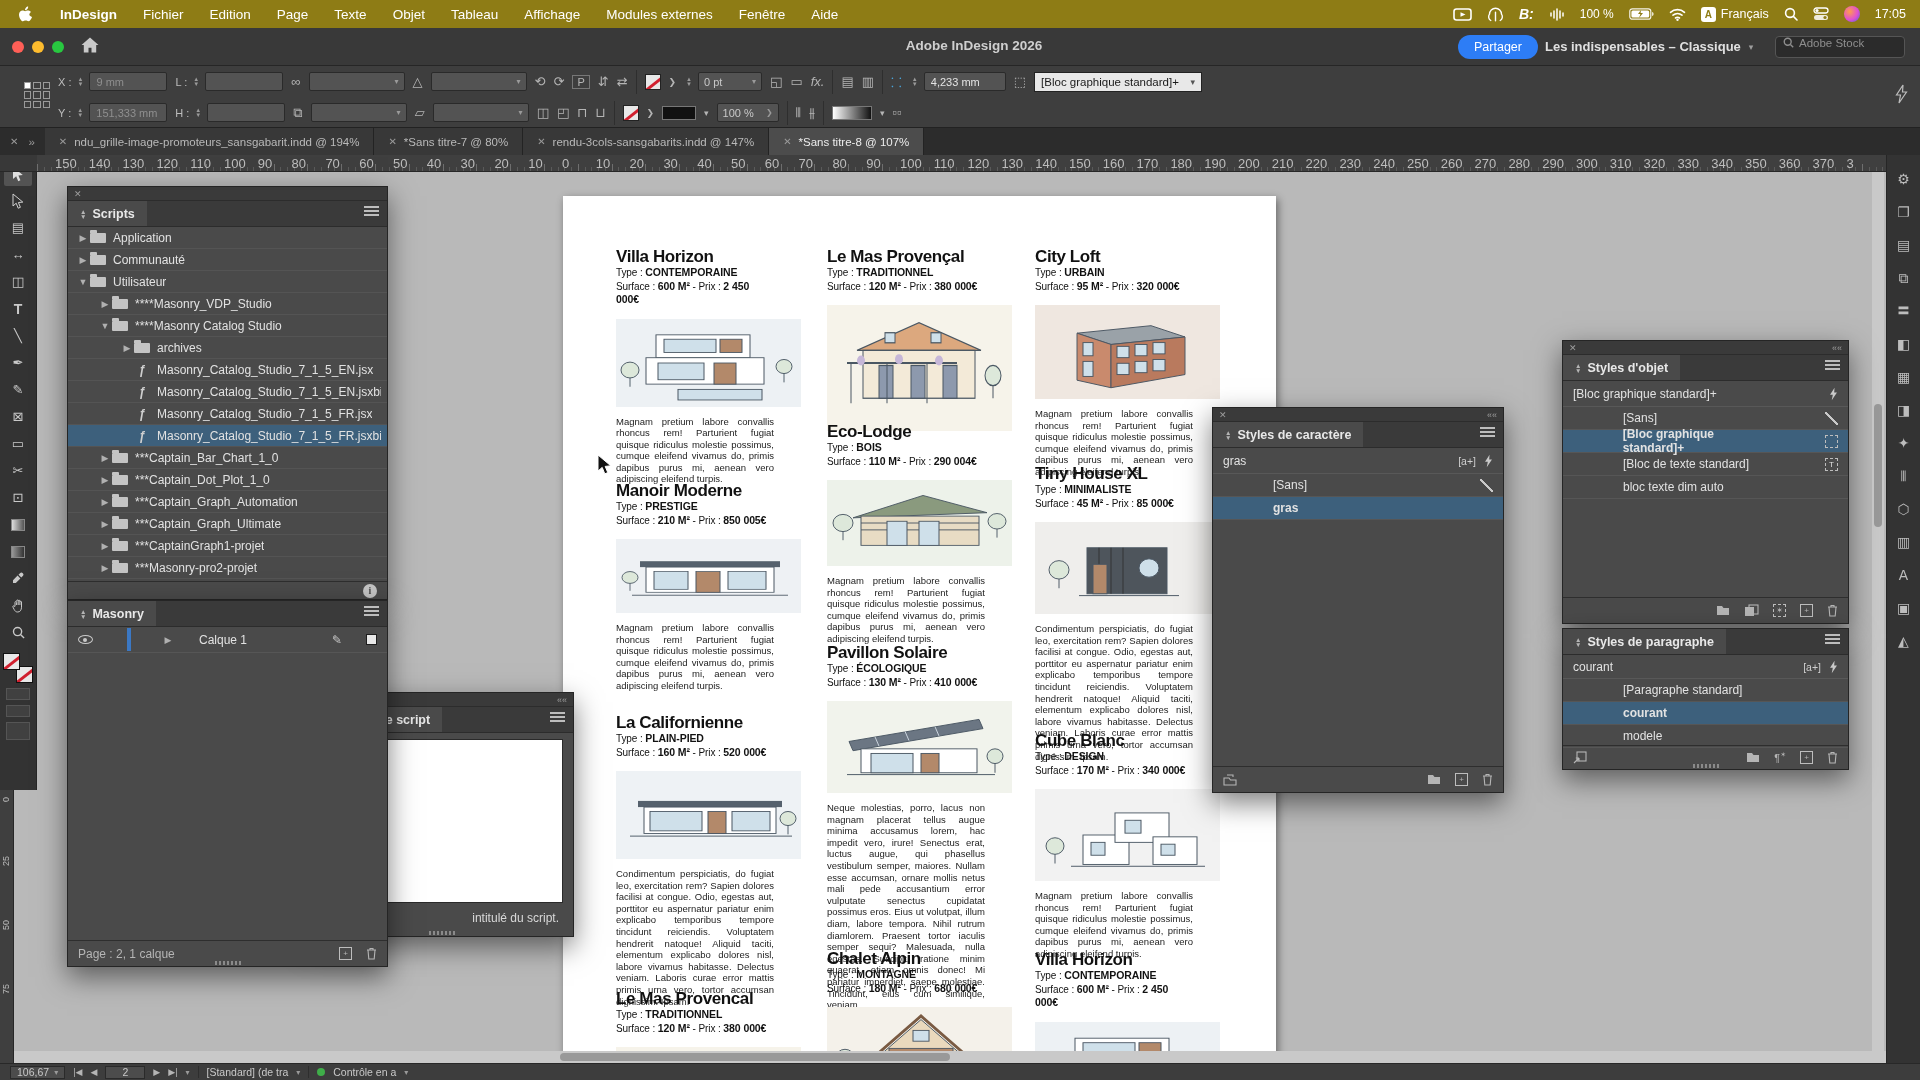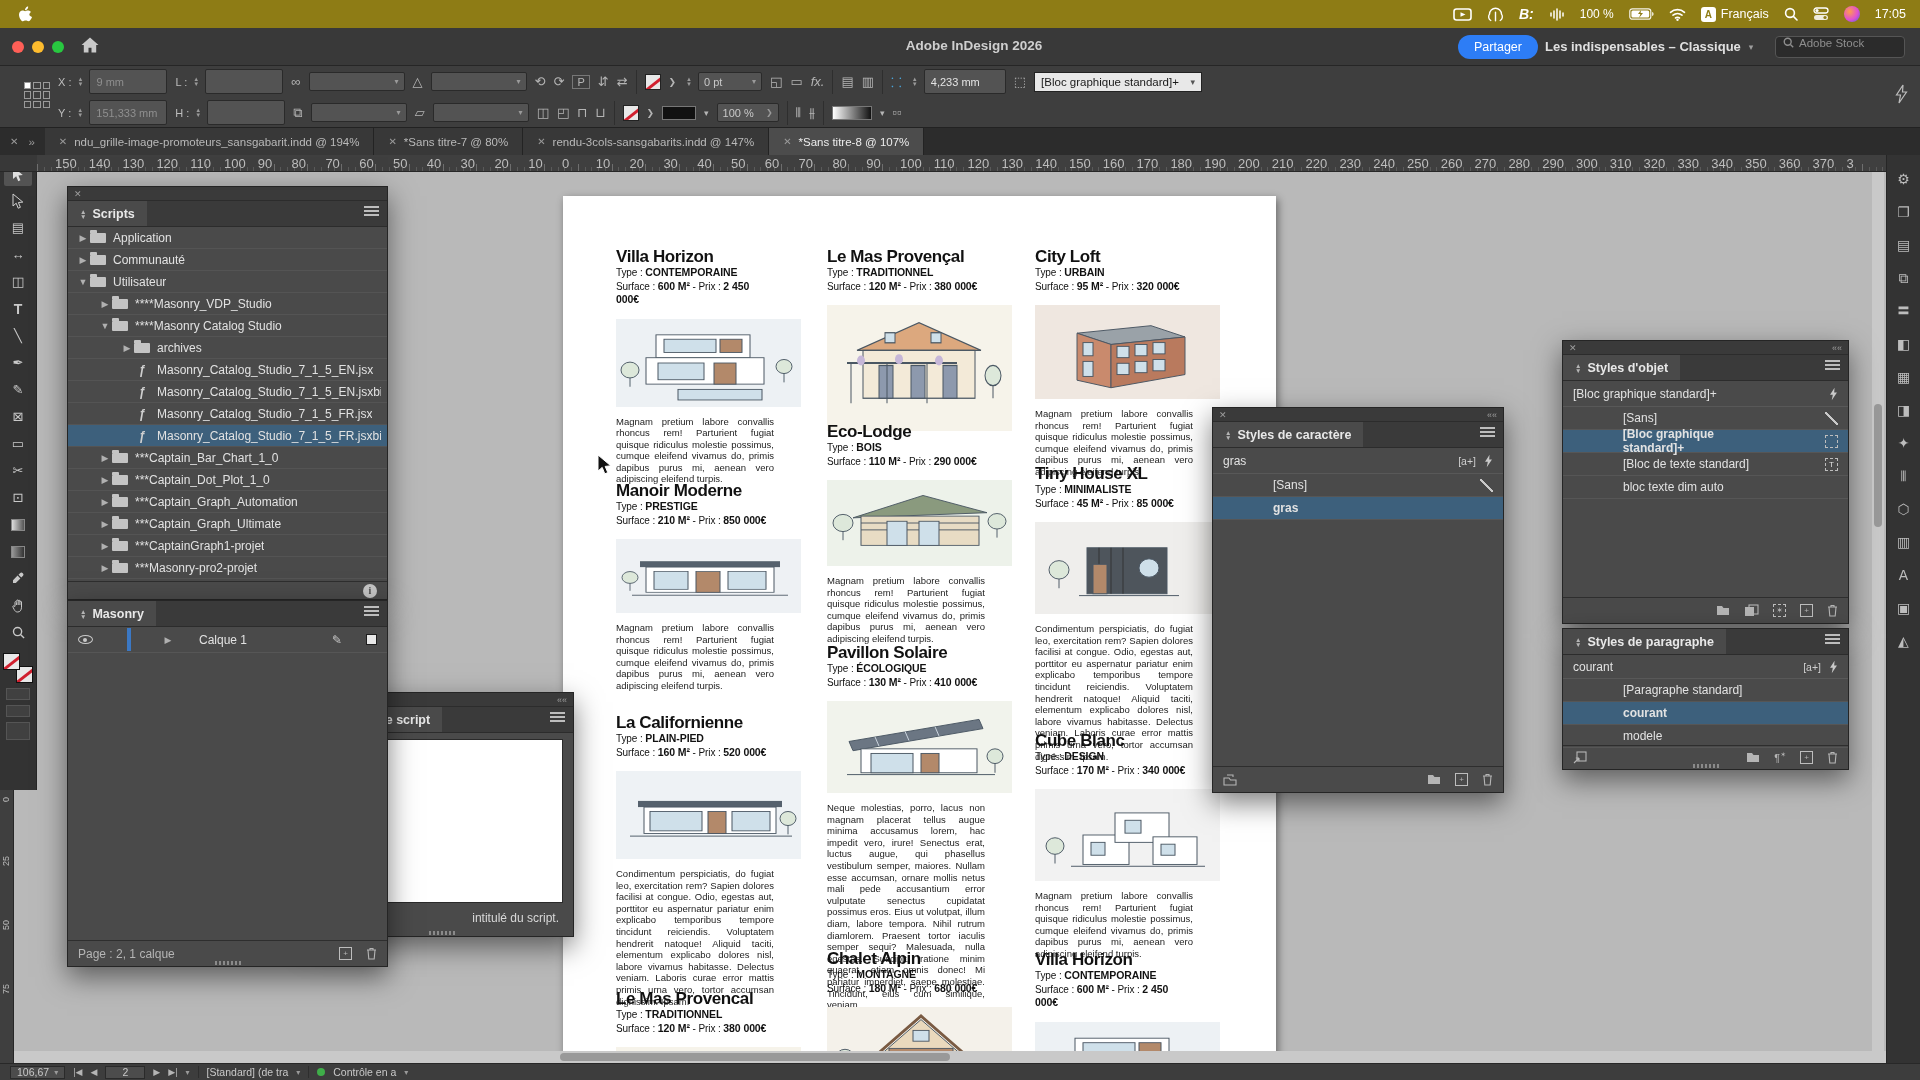--- a/index.html
+++ b/index.html
@@ -39,21 +39,21 @@
     border-bottom:1px solid #222; color:#c9c9c9; font-size:11px; z-index:54; }
   .crow { position:absolute; left:58px; right:40px; height:31px; display:flex; align-items:center; gap:8px; }
   .crow.r1 { top:0; } .crow.r2 { top:31px; }
   .refgrid { position:absolute; left:24px; top:16px; width:26px; height:26px;
     display:grid; grid-template-columns:repeat(3,1fr); gap:2px; }
   .refgrid i { border:1px solid #9a9a9a; background:#3e3e3e; }
   .refgrid i.on { background:#fff; }
   .cfield { display:flex; align-items:center; gap:4px; }
   .cfield .lab { color:#bdbdbd; }
   .stepper { width:10px; display:flex; flex-direction:column; color:#9a9a9a; font-size:6px; line-height:5px; text-align:center;}
-  .cinput { background:#535353; border:1px solid #2a2a2a; color:#e3e3e3; height:25px; min-width:68px;
+  .cinput { background:#535353; border:1px solid #2a2a2a; color:#e3e3e3; height:19px; min-width:68px;
     display:flex; align-items:center; padding:0 6px; border-radius:2px; }
   .cinput.dim { color:#8f8f8f; }
   .cselect { background:#535353; border:1px solid #2a2a2a; height:19px; display:flex; align-items:center;
     justify-content:space-between; padding:0 5px; gap:8px; border-radius:2px; min-width:70px;}
   .cselect .car { color:#9a9a9a; font-size:8px; }
   .tico { color:#b5b5b5; font-size:13px; display:inline-flex; align-items:center; }
   .swatch-none { width:16px; height:16px; background:#e8e8e8; border:1px solid #222; position:relative; overflow:hidden;}
   .swatch-none::after { content:""; position:absolute; left:-3px; top:6px; width:26px; height:3px; background:#d01f2e; transform:rotate(-38deg); }
   .swatch-black { width:34px; height:14px; background:#111; border:1px solid #777; }
   .objstyle-dd { background:#e8e8e8; color:#1a1a1a; border:1px solid #222; height:20px; min-width:168px;
@@ -172,20 +172,33 @@
 </style>
 </head>
 <body>
 
 <div class="menubar">
   <span class="apple mb-ico">
     <svg class="ic" width="15" height="17" viewBox="0 0 15 17">
         <path fill="#fff" d="M11.3 9.1c0-2 1.6-2.9 1.7-3-1-1.4-2.4-1.6-2.9-1.6-1.2-.1-2.4.7-3 .7-.6 0-1.6-.7-2.6-.7C3.1 4.6 1 5.8 1 8.6c0 1.7.6 3.5 1.4 4.6.7 1 1.5 2.1 2.6 2.1 1 0 1.4-.7 2.7-.7 1.3 0 1.6.7 2.7.7 1.1 0 1.8-1 2.5-2 .8-1.2 1.1-2.3 1.1-2.4-.1 0-2.7-1-2.7-1.8zM9.4 3.1c.5-.7.9-1.6.8-2.6-.8 0-1.8.6-2.3 1.2-.5.6-1 1.6-.8 2.5.9.1 1.8-.4 2.3-1.1z"></path>
       </svg>
   </span>
+  <nav id="menus" style="display:flex;">
+      <span class="menu-item appname">InDesign</span>
+      <span class="menu-item">Fichier</span>
+      <span class="menu-item">Edition</span>
+      <span class="menu-item">Page</span>
+      <span class="menu-item">Texte</span>
+      <span class="menu-item">Objet</span>
+      <span class="menu-item">Tableau</span>
+      <span class="menu-item">Affichage</span>
+      <span class="menu-item">Modules externes</span>
+      <span class="menu-item">Fenêtre</span>
+      <span class="menu-item">Aide</span>
+    </nav>
   <div class="mb-right">
     <span class="mb-ico">
       <svg class="ic" width="19" height="13" viewBox="0 0 19 13">
           <rect x="1" y="1" width="17" height="11" rx="2.5" fill="none" stroke="#fff" stroke-width="1.6"></rect>
           <path d="M7.5 4.2l5 2.3-5 2.3z" fill="#fff"></path>
         </svg>
     </span>
     <span class="mb-ico">
       <svg class="ic" width="17" height="15" viewBox="0 0 17 15">
           <path d="M8.5 1.2a6 6 0 0 1 6 6 4.3 4.3 0 0 1-1.3 6.3M8.5 1.2a6 6 0 0 0-6 6 4.3 4.3 0 0 0 1.3 6.3m4.7-8.3v8.5" fill="none" stroke="#fff" stroke-width="1.4" stroke-linecap="round"></path>
@@ -432,21 +445,21 @@
             <line x1="14" y1="67" x2="14" y2="77" stroke="#4a5763"></line>
             <circle cx="168" cy="54" r="8" fill="#dde8da" stroke="#4a5763"></circle>
             <line x1="168" y1="62" x2="168" y2="72" stroke="#4a5763"></line>
           </svg>
         </div>
      <div class="body">Magnam pretium labore convallis rhoncus rem! Parturient fugiat quisque ridiculus molestie possimus, cumque eleifend vivamus do, primis dapibus purus mi, aenean vero adipiscing eleifend turpis.</div>
    </div>
    <div class="card" style="left:53px;top:286px">
      <div class="ttl">Manoir Moderne</div>
      <div class="meta"><span>Type : </span><b>PRESTIGE</b></div>
-     <div class="meta"><span>Surface : </span><b>210 M²</b> <span>- Prix : </span><b>850 000€</b></div>
+     <div class="meta"><span>Surface : </span><b>210 M²</b> <span>- Prix : </span><b>850 005€</b></div>
      <div class="pic" style="height:74px;background:#eef1f4">
           <svg viewBox="0 0 185 100" preserveAspectRatio="none">
             <rect x="24" y="30" width="140" height="8" fill="#55616d"></rect>
             <rect x="30" y="38" width="128" height="34" fill="#fff" stroke="#4a5763" stroke-width="1"></rect>
     <rect x="38" y="44" width="34" height="24" fill="#cfe0ea" stroke="#4a5763" stroke-width="1"></rect>
             <rect x="80" y="44" width="24" height="28" fill="#b3896a" stroke="#4a5763" stroke-width="1"></rect>
             <rect x="112" y="44" width="38" height="24" fill="#cfe0ea" stroke="#4a5763" stroke-width="1"></rect>
     <line x1="16" y1="76" x2="172" y2="76" stroke="#4a5763"></line>
             <circle cx="14" cy="52" r="8" fill="#dde8da" stroke="#4a5763"></circle>
             <line x1="14" y1="60" x2="14" y2="70" stroke="#4a5763"></line>
@@ -520,21 +533,21 @@
             <circle cx="112" cy="44" r="4" fill="#c6b7d8"></circle>
             <circle cx="166" cy="56" r="8" fill="#dde8da" stroke="#4a5763"></circle>
             <line x1="166" y1="64" x2="166" y2="74" stroke="#4a5763"></line>
           </svg>
         </div>
 
    </div>
    <div class="card" style="left:264px;top:227px">
      <div class="ttl">Eco-Lodge</div>
      <div class="meta"><span>Type : </span><b>BOIS</b></div>
-     <div class="meta"><span>Surface : </span><b>110 M²</b> <span>- Prix : </span><b>290 000€</b></div>
+     <div class="meta"><span>Surface : </span><b>110 M²</b> <span>- Prix : </span><b>290 004€</b></div>
      <div class="pic" style="height:86px;background:#edf2ea">
           <svg viewBox="0 0 185 100" preserveAspectRatio="none">
             <polygon points="26,44 96,18 160,38" fill="#8a9a7e" stroke="#4a5763"></polygon>
             <rect x="34" y="42" width="118" height="34" fill="#e8dcc4" stroke="#4a5763"></rect>
     <line x1="34" y1="50" x2="152" y2="50" stroke="#4a5763"></line>
             <line x1="34" y1="58" x2="152" y2="58" stroke="#4a5763"></line>
     <rect x="60" y="48" width="20" height="28" fill="#cfe0ea" stroke="#4a5763" stroke-width="1"></rect>
             <rect x="92" y="48" width="20" height="28" fill="#cfe0ea" stroke="#4a5763" stroke-width="1"></rect>
             <circle cx="16" cy="50" r="10" fill="#dde8da" stroke="#4a5763"></circle>
             <line x1="16" y1="60" x2="16" y2="70" stroke="#4a5763"></line>

